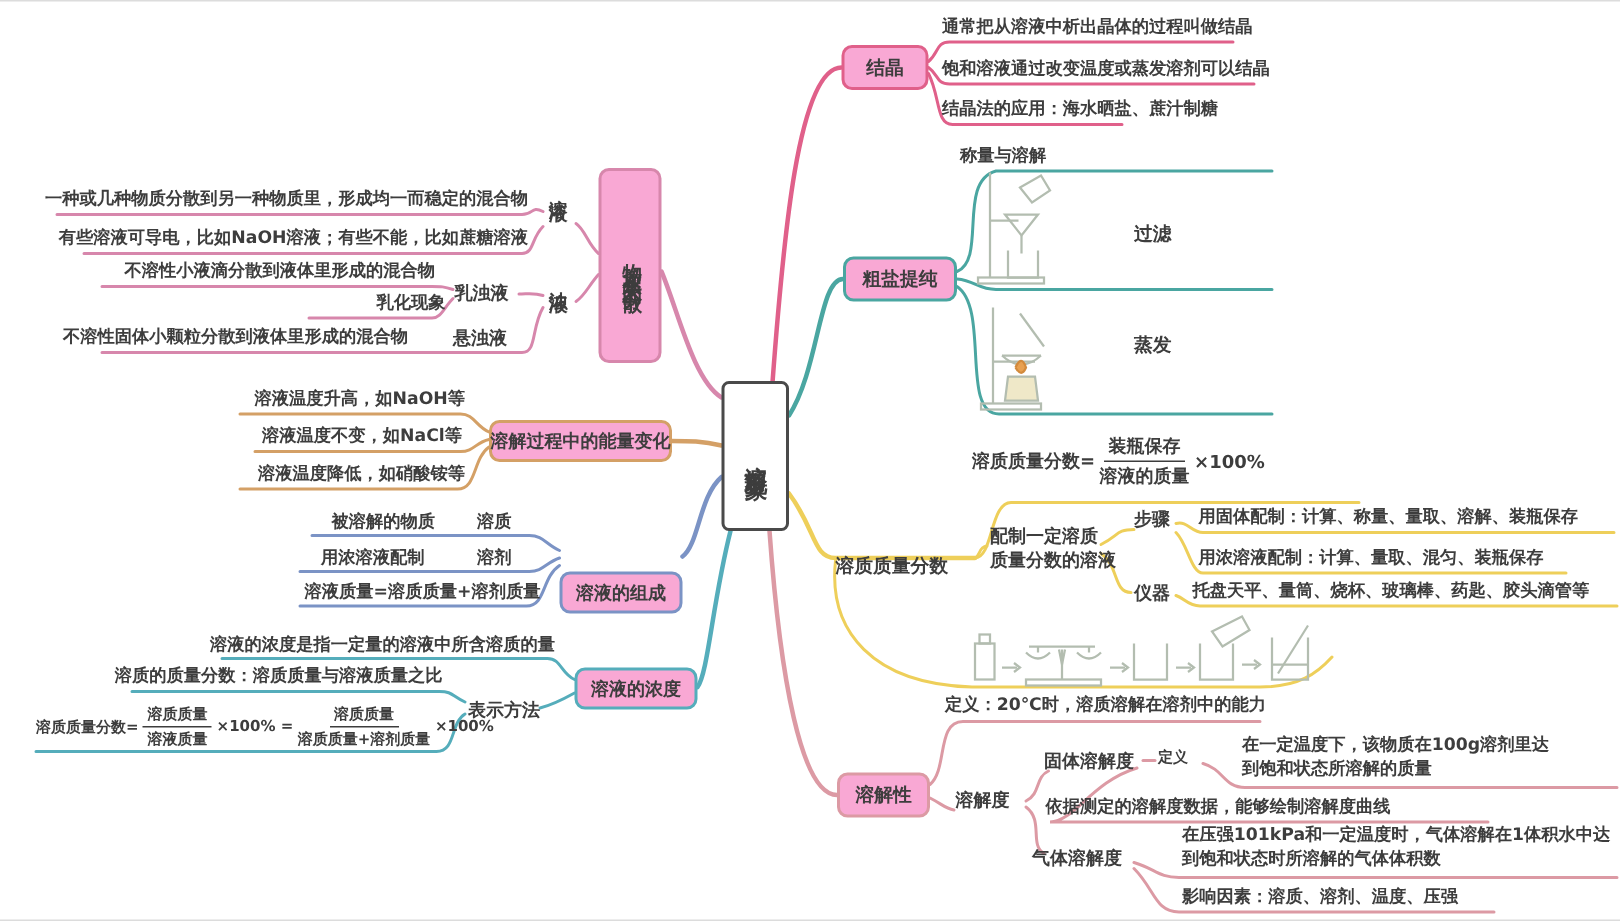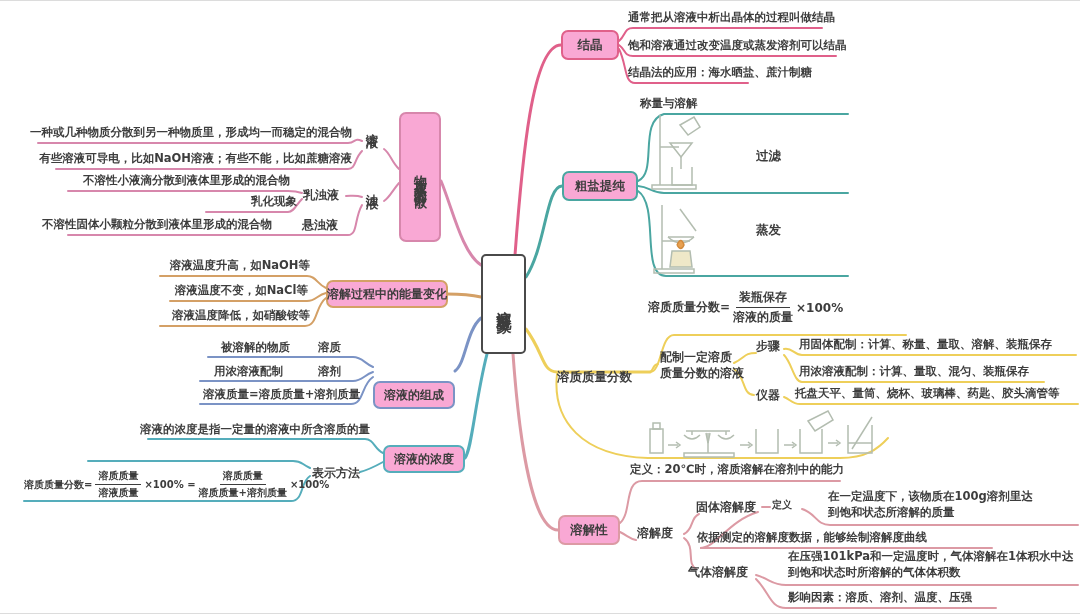--- a/index.html
+++ b/index.html
@@ -220,20 +220,21 @@
   <div class="box b-bl" style="left:373px;top:357px;width:82px;height:28px;font-size:12px;margin-top:23px;">溶液的组成</div>
   <div class="leaf" style="left:221px;top:339px;">被溶解的物质</div>
   <div class="leaf" style="left:318px;top:339px;">溶质</div>
   <div class="leaf" style="left:214px;top:363px;">用浓溶液配制</div>
   <div class="leaf" style="left:318px;top:363px;">溶剂</div>
   <div class="leaf" style="left:203px;top:386px;">溶液质量=溶质质量+溶剂质量</div>
 
   <div class="box b-cy" style="left:383px;top:444px;width:82px;height:28px;font-size:12px;">溶液的浓度</div>
   <div class="leaf" style="right:710px;top:421px;">溶液的浓度是指一定量的溶液中所含溶质的量</div>
   <div class="lbl" style="left:312px;top:464px;font-size:12px;">表示方法</div>
+  <div class="leaf" style="right:785px;top:442px;">溶质的质量分数：溶质质量与溶液质量之比</div>
   <div class="frml" id="formula-left">
     <span>溶质质量分数=</span>
     <span class="frac">
         <span class="num">溶质质量</span>
         <span class="den">溶液质量</span>
       </span>
     <span>×100% =</span>
     <span class="frac">
         <span class="num">溶质质量</span>
         <span class="den">溶质质量+溶剂质量</span>

